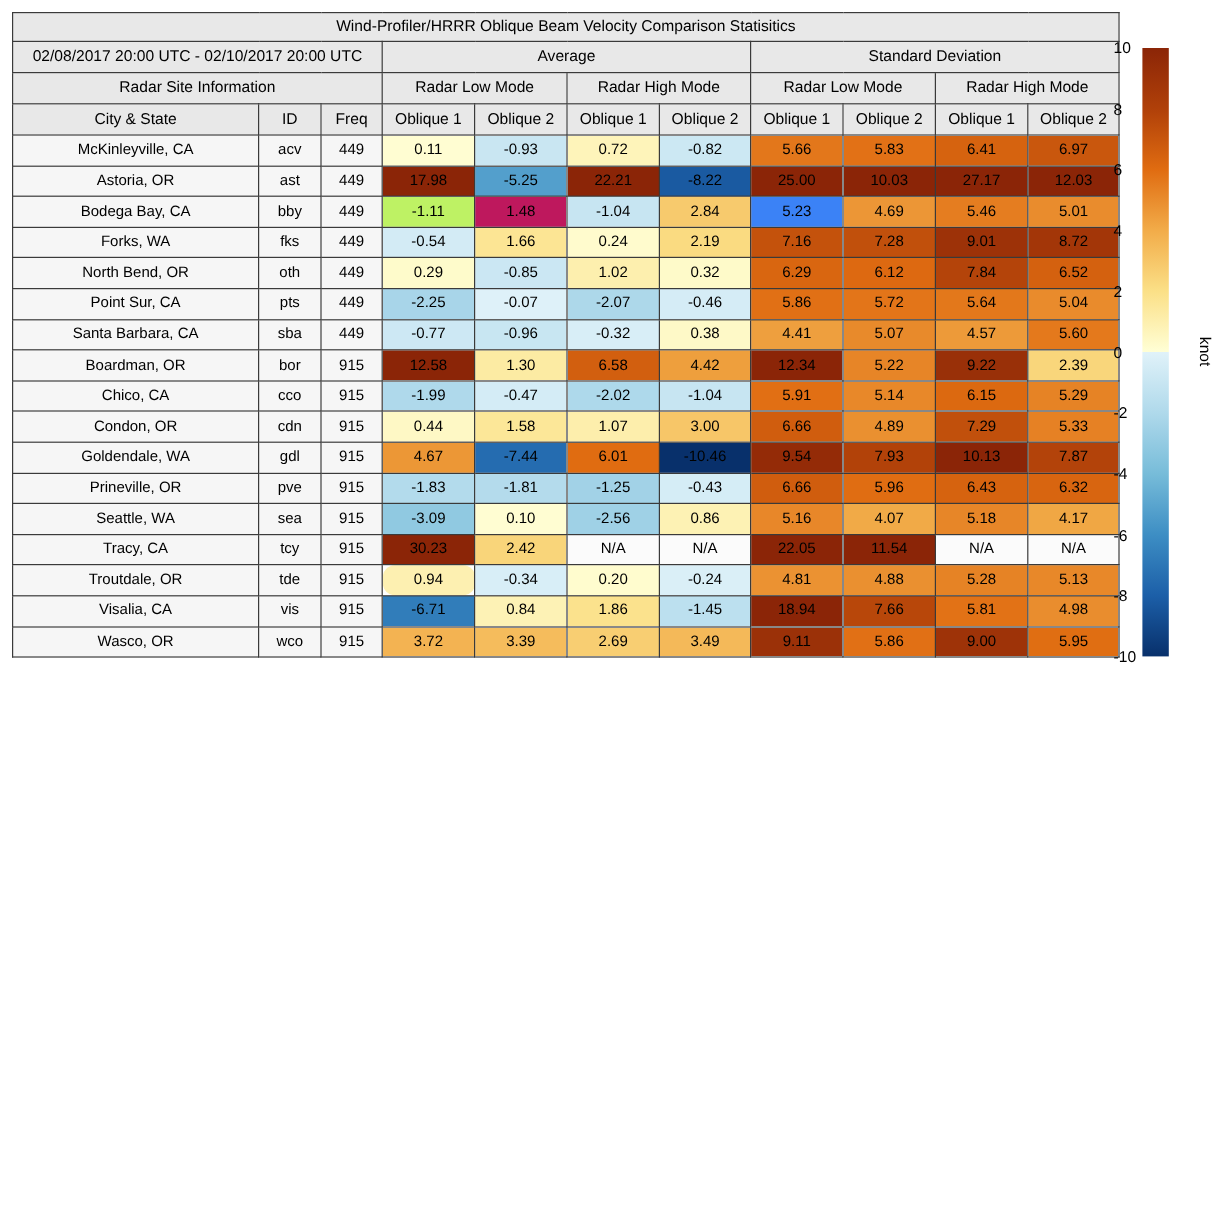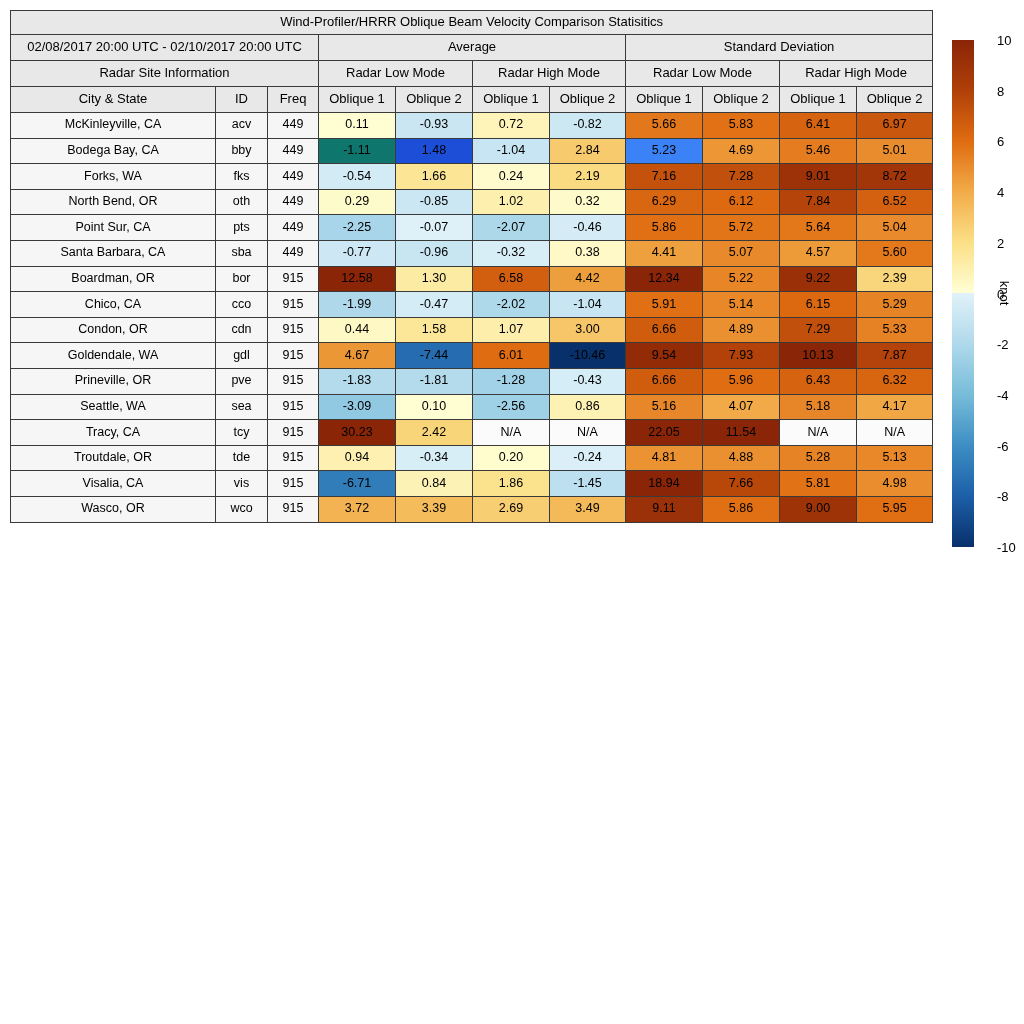--- a/index.html
+++ b/index.html
@@ -21,21 +21,21 @@
     overflow:hidden;white-space:nowrap;
   }
   .stats-table thead th{background:#e8e8e8;font-size:13px;height:25px;}
   .stats-table th.title-cell{height:23px;}
   .stats-table td.label-cell{background:#f6f6f6;}
   .stats-table td.na-cell{background:#fbfbfb;}
   .colorbar{
     position:absolute;left:952px;top:40px;width:22px;height:507px;
   }
   .cb-tick{
-    position:absolute;left:997px;transform:translateY(-50%);
+    position:absolute;left:928px;transform:translateY(-50%);
     font-size:13px;white-space:nowrap;
   }
   .cb-label{
     position:absolute;left:997px;top:293px;
     writing-mode:vertical-rl;transform:translateY(-50%);
     font-size:13px;
   }
 </style>
 </head>
 <body>
@@ -94,25 +94,38 @@
           <td style="background: rgb(255, 253, 210);">0.11</td>
           <td style="background: rgb(201, 230, 242);">-0.93</td>
           <td style="background: rgb(254, 244, 186);">0.72</td>
           <td style="background: rgb(204, 232, 243);">-0.82</td>
           <td style="background: rgb(227, 119, 27);">5.66</td>
           <td style="background: rgb(226, 113, 22);">5.83</td>
           <td style="background: rgb(214, 99, 15);">6.41</td>
           <td style="background: rgb(201, 87, 13); margin-left: 41px;">6.97</td>
         </tr>
         <tr>
+          <td class="label-cell">Astoria, OR</td>
+          <td class="label-cell">ast</td>
+          <td class="label-cell">449</td>
+          <td style="background: rgb(139, 37, 7);">17.98</td>
+          <td style="background: rgb(83, 159, 204);">-5.25</td>
+          <td style="background: rgb(139, 37, 7);">22.21</td>
+          <td style="background: rgb(26, 90, 161);">-8.22</td>
+          <td style="background: rgb(139, 37, 7);">25.00</td>
+          <td style="background: rgb(139, 37, 7);">10.03</td>
+          <td style="background: rgb(139, 37, 7);">27.17</td>
+          <td style="background: rgb(139, 37, 7);">12.03</td>
+        </tr>
+        <tr>
           <td class="label-cell">Bodega Bay, CA</td>
           <td class="label-cell">bby</td>
           <td class="label-cell">449</td>
-          <td style="background: #0f766e;">-1.11</td>
-          <td style="background: #1d4ed8;">1.48</td>
+          <td style="background: #bef264;">-1.11</td>
+          <td style="background: #be185d;">1.48</td>
           <td style="background: rgb(199, 229, 242);">-1.04</td>
           <td style="background: rgb(247, 202, 109);">2.84</td>
           <td style="background: #3b82f6;">5.23</td>
           <td style="background: rgb(236, 150, 54);">4.69</td>
           <td style="background: rgb(229, 125, 32);">5.46</td>
           <td style="background: rgb(233, 140, 45); margin-top: 26px;">5.01</td>
         </tr>
         <tr>
           <td class="label-cell">Forks, WA</td>
           <td class="label-cell">fks</td>
@@ -216,21 +229,21 @@
           <td style="background: rgb(178, 66, 9);">7.93</td>
           <td style="background: rgb(139, 37, 7);">10.13</td>
           <td style="background: rgb(179, 67, 10);">7.87</td>
         </tr>
         <tr>
           <td class="label-cell">Prineville, OR</td>
           <td class="label-cell">pve</td>
           <td class="label-cell">915</td>
           <td style="background: rgb(179, 219, 236);">-1.83</td>
           <td style="background: rgb(180, 219, 236);">-1.81</td>
-          <td style="background: rgb(162, 210, 231);">-1.28</td>
+          <td style="background: rgb(162, 210, 231);">-1.25</td>
           <td style="background: rgb(213, 237, 246);">-0.43</td>
           <td style="background: rgb(208, 93, 14);">6.66</td>
           <td style="background: rgb(224, 109, 18);">5.96</td>
           <td style="background: rgb(214, 99, 15);">6.43</td>
           <td style="background: rgb(216, 101, 16);">6.32</td>
         </tr>
         <tr>
           <td class="label-cell">Seattle, WA</td>
           <td class="label-cell">sea</td>
           <td class="label-cell">915</td>
@@ -253,21 +266,21 @@
           <td class="na-cell">N/A</td>
           <td style="background: rgb(139, 37, 7);">22.05</td>
           <td style="background: rgb(139, 37, 7);">11.54</td>
           <td class="na-cell">N/A</td>
           <td class="na-cell">N/A</td>
         </tr>
         <tr>
           <td class="label-cell">Troutdale, OR</td>
           <td class="label-cell">tde</td>
           <td class="label-cell">915</td>
-          <td style="background: rgb(253, 240, 177);">0.94</td>
+          <td style="background: rgb(253, 240, 177); border-radius: 10px;">0.94</td>
           <td style="background: rgb(216, 238, 247);">-0.34</td>
           <td style="background: rgb(255, 252, 206);">0.20</td>
           <td style="background: rgb(218, 239, 247); margin-left: 12px;">-0.24</td>
           <td style="background: rgb(235, 146, 50);">4.81</td>
           <td style="background: rgb(234, 144, 48);">4.88</td>
           <td style="background: rgb(230, 131, 37);">5.28</td>
           <td style="background: rgb(232, 136, 41);">5.13</td>
         </tr>
         <tr>
           <td class="label-cell">Visalia, CA</td>

